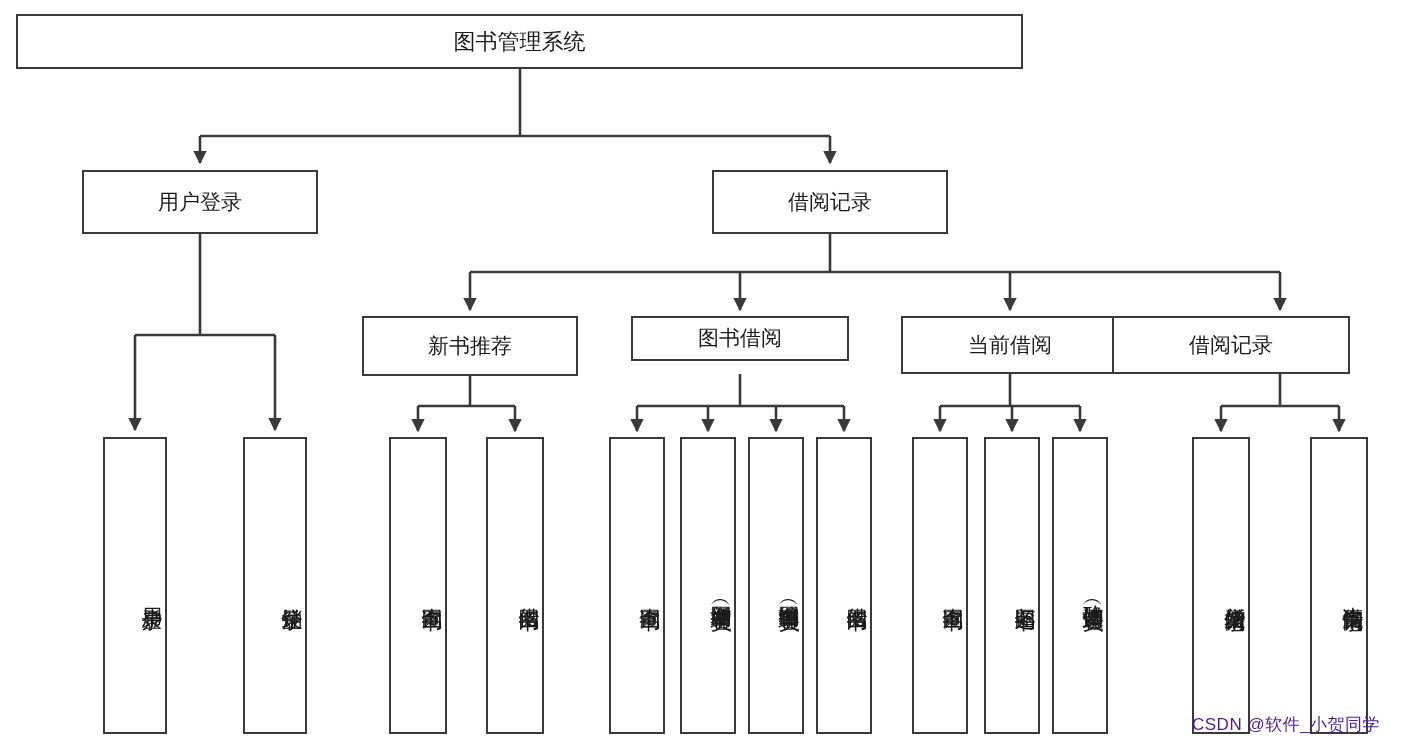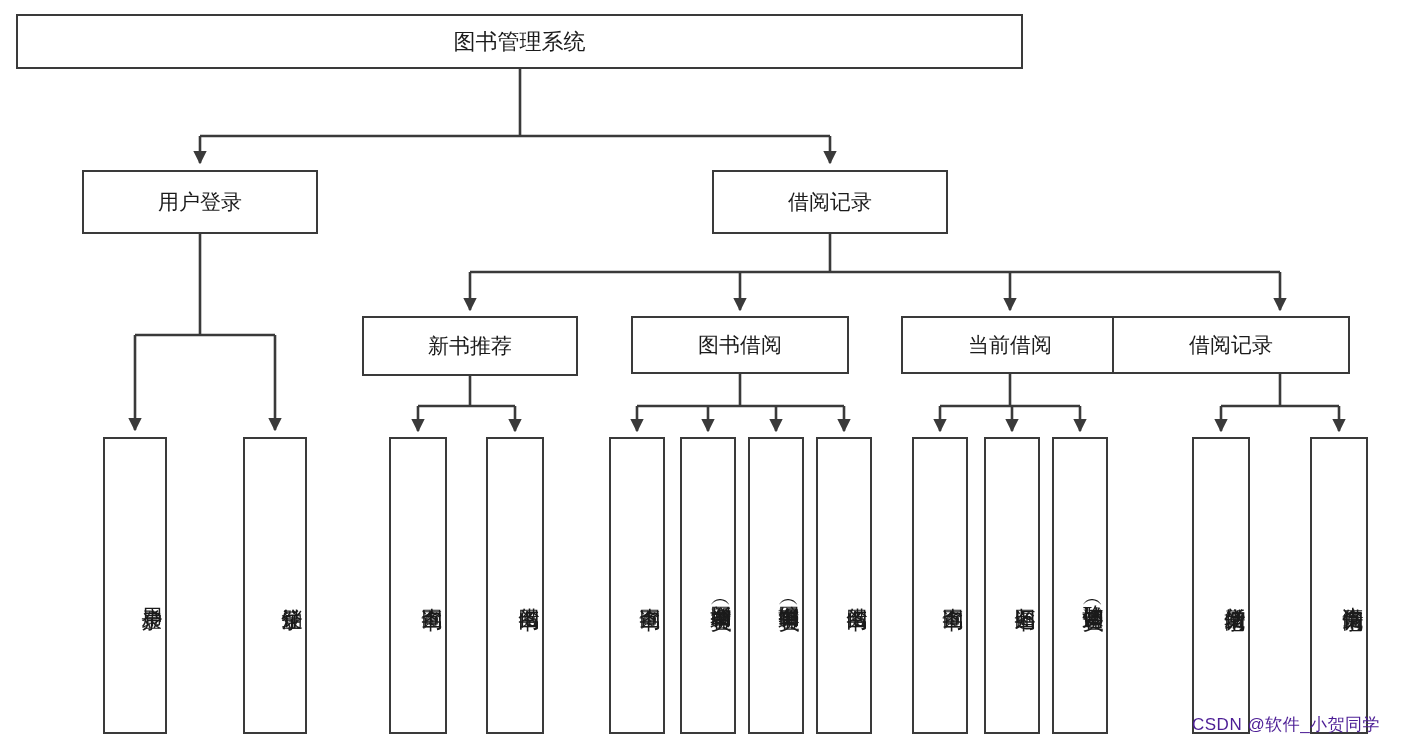--- a/index.html
+++ b/index.html
@@ -129,21 +129,21 @@
   <div class="node horiz" style="left:82px; top:170px; width:236px; height:64px;">
     <span>用户登录</span>
   </div>
   <div class="node horiz" style="left:712px; top:170px; width:236px; height:64px;">
     <span>借阅记录</span>
   </div>
 
   <div class="node horiz" style="left:362px; top:316px; width:216px; height:60px;">
     <span>新书推荐</span>
   </div>
-  <div class="node horiz" style="left:631px; top:316px; width:218px; height:58px;">
+  <div class="node horiz" style="left:631px; top:316px; width:218px; height:45px;">
     <span>图书借阅</span>
   </div>
   <div class="node horiz" style="left:901px; top:316px; width:218px; height:58px;">
     <span>当前借阅</span>
   </div>
   <div class="node horiz" style="left:1112px; top:316px; width:238px; height:58px;">
     <span>借阅记录</span>
   </div>
 
   <div class="node vert" style="left:103px; top:437px; width:64px; height:297px;">

